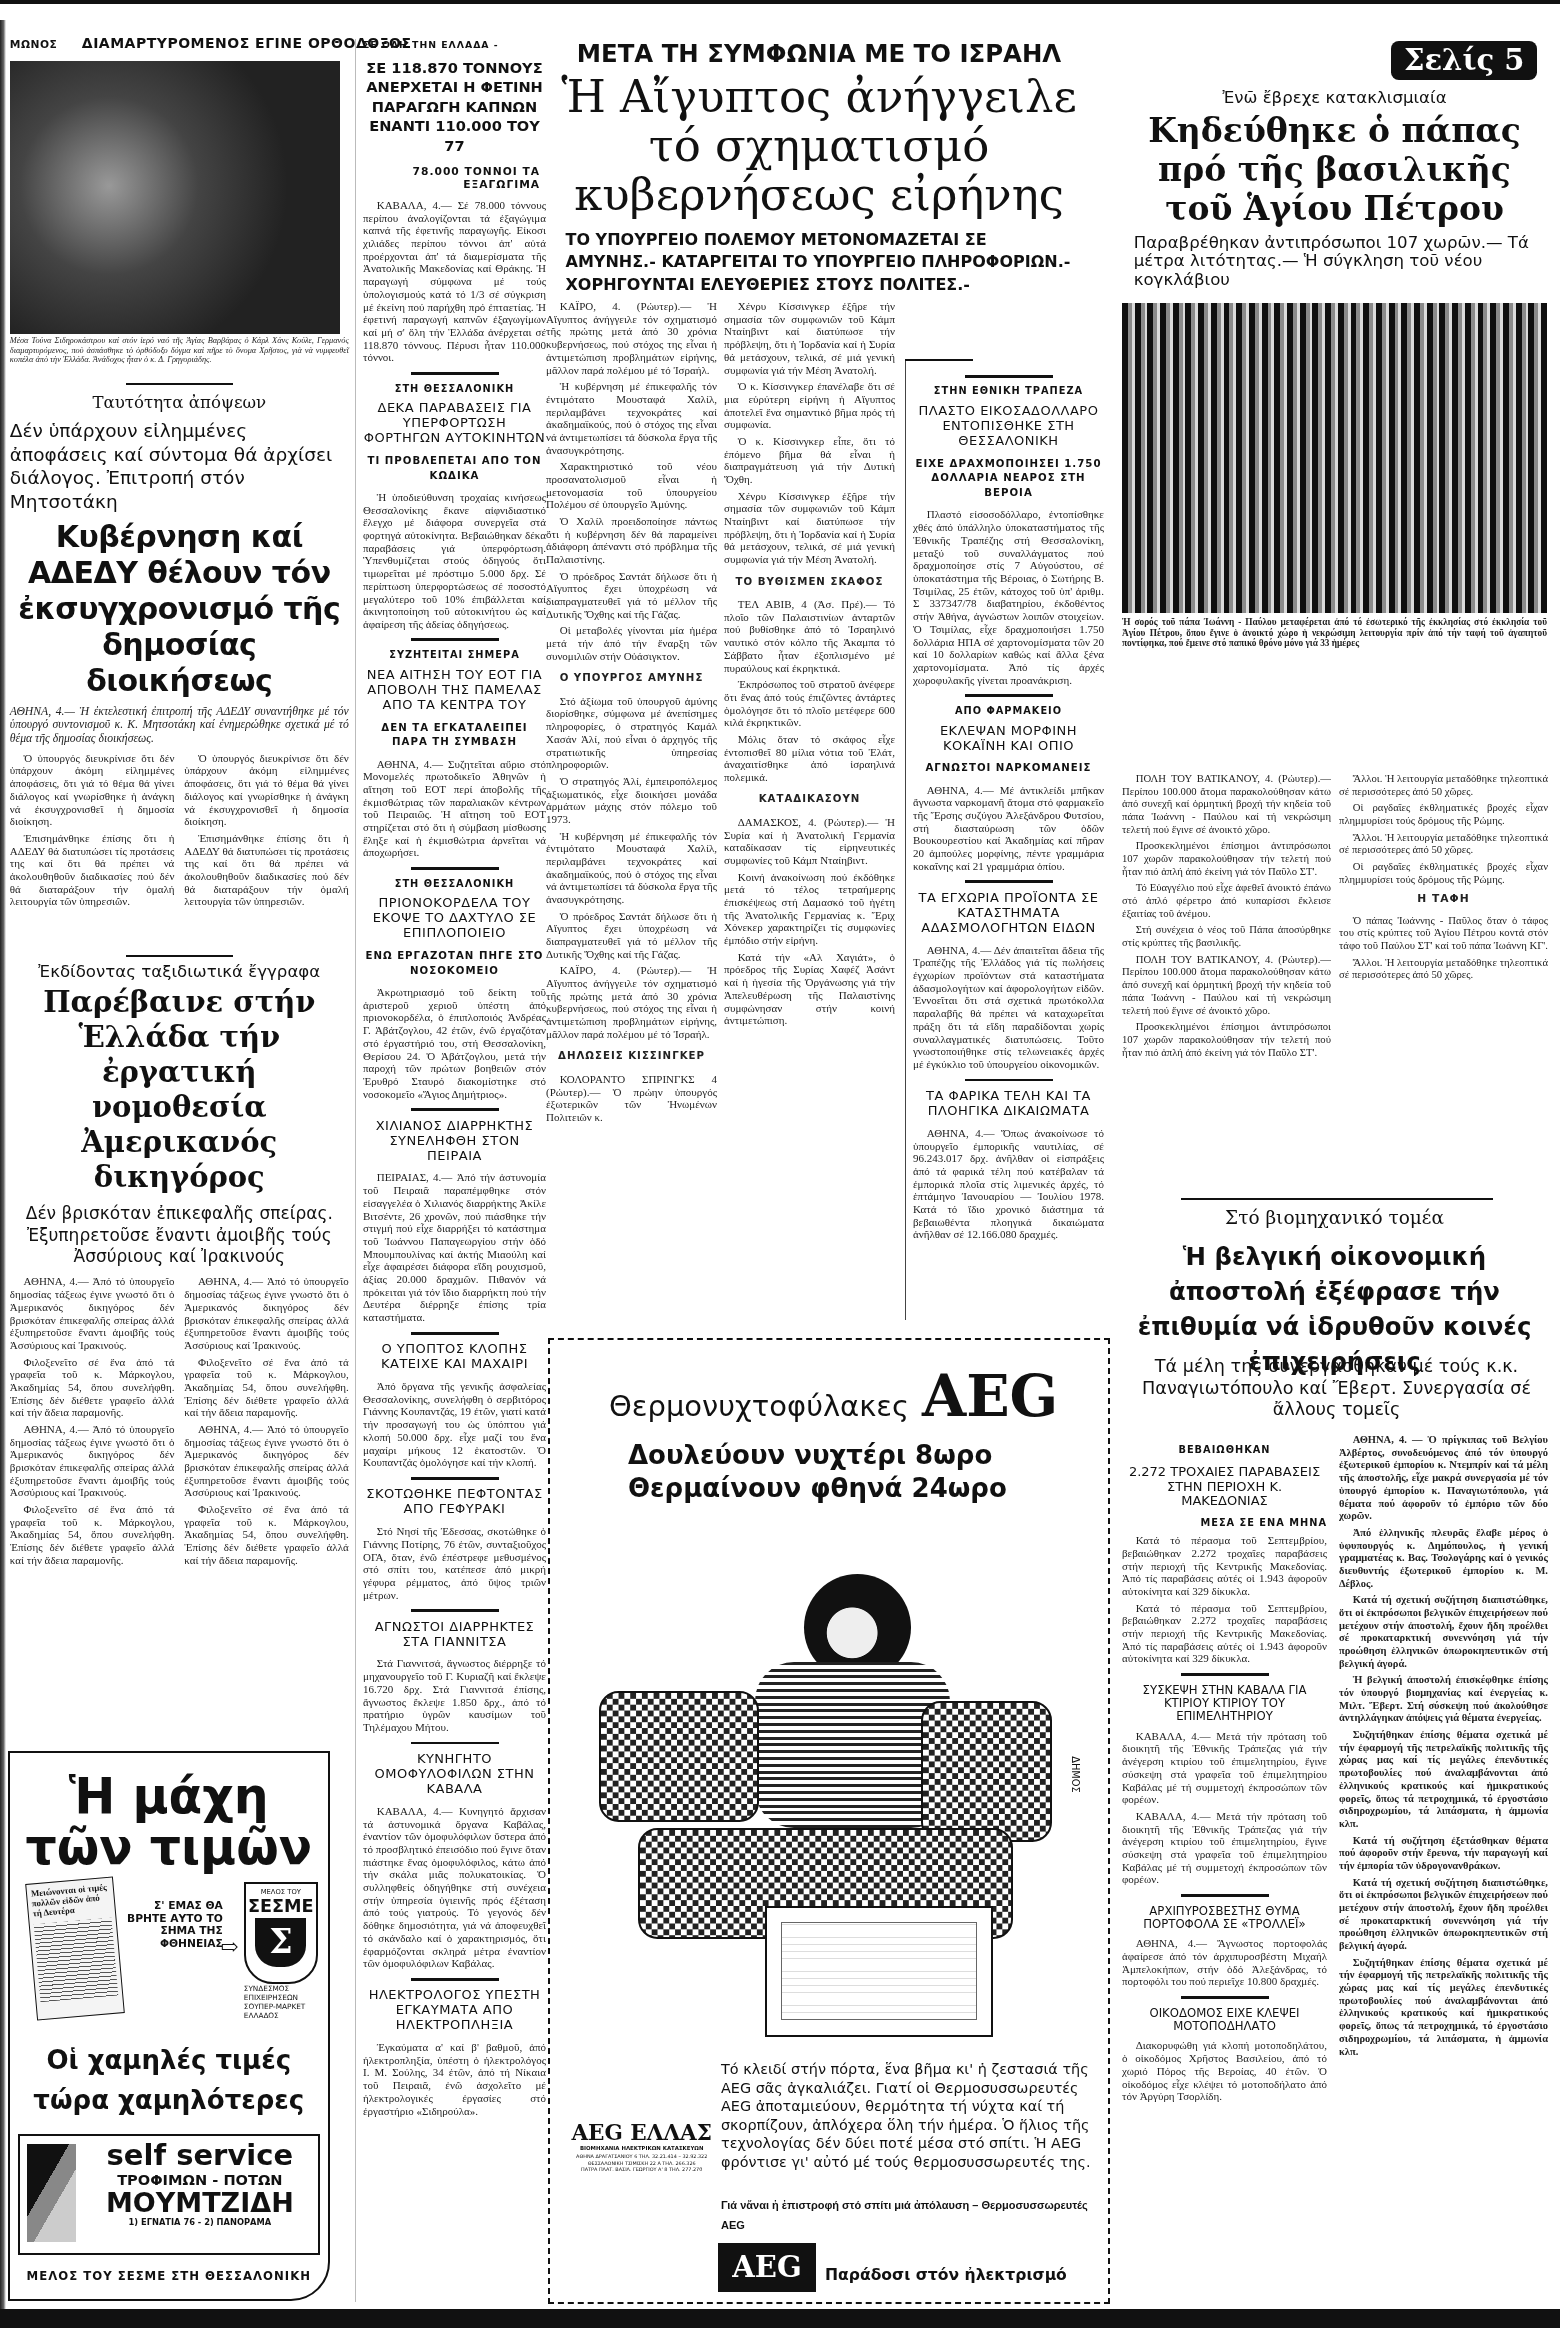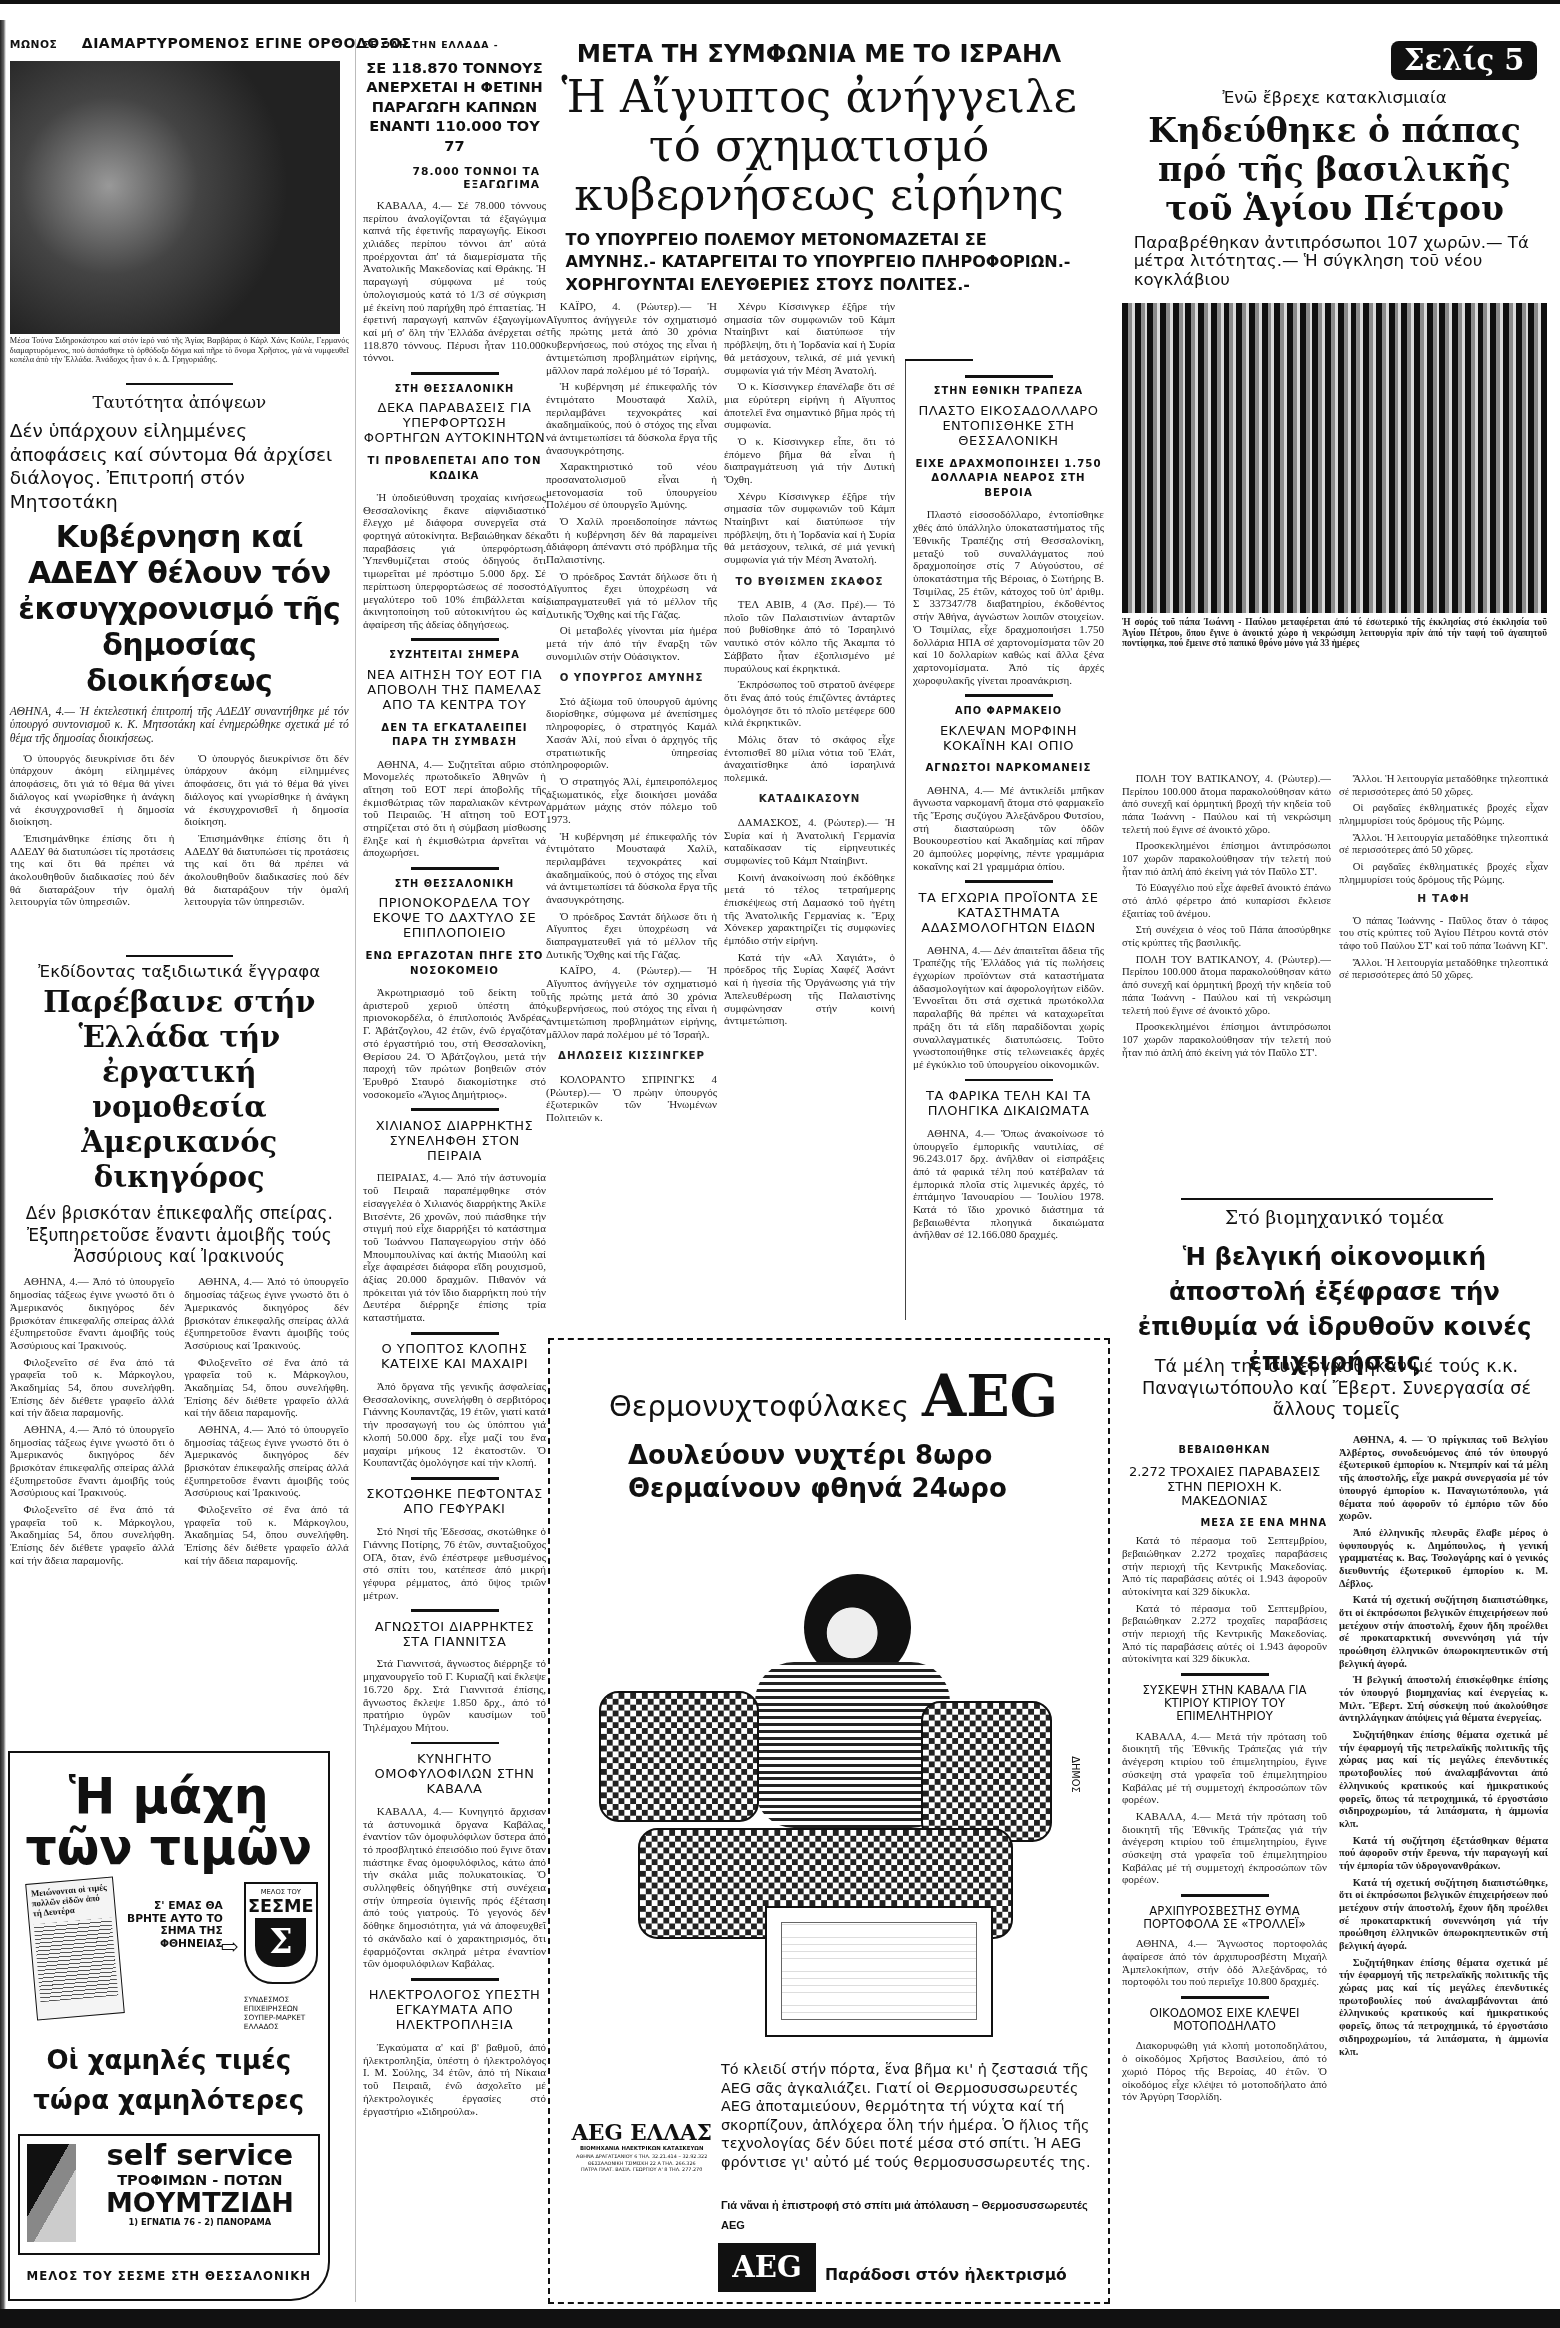--- a/index.html
+++ b/index.html
@@ -31,21 +31,21 @@
 
 <div class="col" style="left:9.8px;top:35px;width:339px;">
   <div style="font-family:'DejaVu Sans',sans-serif;font-weight:bold;font-size:14px;white-space:nowrap;letter-spacing:0.5px;">
     <span style="font-size:10.7px;">ΜΩΝΟΣ</span>
     <span style="display:inline-block;width:13.7px;"></span>
     <span>ΔΙΑΜΑΡΤΥΡΟΜΕΝΟΣ ΕΓΙΝΕ ΟΡΘΟΔΟΞΟΣ</span>
   </div>
   <div class="photo-dark" style="margin-top:9.8px;width:330px;height:312px;position:relative;">
     <div style="position:absolute;left:0;bottom:0;width:330px;height:39px;background:#fff;"></div>
   </div>
-  <div class="body" style="font-size:8.3px;line-height:9.8px;margin-top:-37px;position:relative;">Μέσα Τούνα Σιδηροκάστρου καί στόν ἱερό ναό τῆς Ἁγίας Βαρβάρας ὁ Κάρλ Χάνς Κούλε, Γερμανός διαμαρτυρόμενος, ποὺ ἀσπάσθηκε τὸ ὀρθόδοξο δόγμα καὶ πῆρε τὸ ὄνομα Χρῆστος, γιὰ νὰ νυμφευθεῖ κοπέλα ἀπὸ τὴν Ἑλλάδα. Ἀνάδοχος ἦταν ὁ κ. Δ. Γρηγοριάδης.</div>
+  <div class="body" style="font-size:8.3px;line-height:9.8px;margin-top:-37px;position:relative;font-style:italic;">Μέσα Τούνα Σιδηροκάστρου καί στόν ἱερό ναό τῆς Ἁγίας Βαρβάρας ὁ Κάρλ Χάνς Κούλε, Γερμανός διαμαρτυρόμενος, ποὺ ἀσπάσθηκε τὸ ὀρθόδοξο δόγμα καὶ πῆρε τὸ ὄνομα Χρῆστος, γιὰ νὰ νυμφευθεῖ κοπέλα ἀπὸ τὴν Ἑλλάδα. Ἀνάδοχος ἦταν ὁ κ. Δ. Γρηγοριάδης.</div>
 
   <div style="height:2px;width:107px;background:#111;margin:17.6px auto 7.8px;"></div>
   <div style="font-family:'DejaVu Serif',serif;font-size:16.6px;text-align:center;">Ταυτότητα ἀπόψεων</div>
   <div style="font-family:'DejaVu Sans',sans-serif;font-size:18.5px;line-height:23.4px;margin-top:7.8px;">Δέν ὑπάρχουν εἰλημμένες ἀποφάσεις καί σύντομα θά ἀρχίσει διάλογος. Ἐπιτροπή στόν Μητσοτάκη</div>
   <div style="font-family:'DejaVu Sans',sans-serif;font-weight:bold;font-size:30px;line-height:36px;text-align:center;letter-spacing:-0.5px;margin-top:5.9px;">Κυβέρνηση καί ΑΔΕΔΥ θέλουν τόν ἐκσυγχρονισμό τῆς δημοσίας διοικήσεως</div>
   <div class="body" style="font-style:italic;font-size:11.7px;line-height:13.7px;margin-top:5.9px;">ΑΘΗΝΑ, 4.— Ἡ ἐκτελεστική ἐπιτροπή τῆς ΑΔΕΔΥ συναντήθηκε μέ τόν ὑπουργό συντονισμοῦ κ. Κ. Μητσοτάκη καί ἐνημερώθηκε σχετικά μέ τό θέμα τῆς δημοσίας διοικήσεως.</div>
   <div class="body" style="column-count:2;column-gap:9.8px;margin-top:5.9px;height:195px;overflow:hidden;">
     <p>Ὁ ὑπουργός διευκρίνισε ὅτι δέν ὑπάρχουν ἀκόμη εἰλημμένες ἀποφάσεις, ὅτι γιά τό θέμα θά γίνει διάλογος καί γνωρίσθηκε ἡ ἀνάγκη νά ἐκσυγχρονισθεῖ ἡ δημοσία διοίκηση.</p>
     <p>Ἐπισημάνθηκε ἐπίσης ὅτι ἡ ΑΔΕΔΥ θά διατυπώσει τίς προτάσεις της καί ὅτι θά πρέπει νά ἀκολουθηθοῦν διαδικασίες πού δέν θά διαταράξουν τήν ὁμαλή λειτουργία τῶν ὑπηρεσιῶν.</p>
     <p>Ὁ ὑπουργός διευκρίνισε ὅτι δέν ὑπάρχουν ἀκόμη εἰλημμένες ἀποφάσεις, ὅτι γιά τό θέμα θά γίνει διάλογος καί γνωρίσθηκε ἡ ἀνάγκη νά ἐκσυγχρονισθεῖ ἡ δημοσία διοίκηση.</p>
@@ -75,21 +75,21 @@
       <div style="font-weight:bold;">Μειώνονται οἱ τιμές πολλῶν εἰδῶν ἀπό τή Δευτέρα</div>
       <div style="margin-top:5.9px;height:78px;background:repeating-linear-gradient(0deg,#555 0 1px,transparent 1px 3.9px);"></div>
     </div>
     <div style="position:absolute;left:117px;top:19.5px;width:96px;font-family:'DejaVu Sans',sans-serif;font-weight:bold;font-size:10.7px;line-height:12.7px;text-align:right;">Σ' ΕΜΑΣ ΘΑ ΒΡΗΤΕ ΑΥΤΟ ΤΟ ΣΗΜΑ ΤΗΣ ΦΘΗΝΕΙΑΣ</div>
     <div style="position:absolute;left:211px;top:54px;font-size:21.5px;">⇨</div>
     <div style="position:absolute;left:234px;top:2px;width:70px;height:98px;border:2px solid #111;border-radius:0 0 29px 29px;text-align:center;">
       <div style="font-size:6.8px;font-family:'DejaVu Sans',sans-serif;margin-top:3.9px;">ΜΕΛΟΣ ΤΟΥ</div>
       <div style="font-size:17.6px;font-family:'DejaVu Sans',sans-serif;font-weight:bold;">ΣΕΣΜΕ</div>
       <div style="margin:2px auto 0;width:51px;height:49px;background:#111;color:#fff;border-radius:0 0 21.5px 21.5px;font-size:33px;line-height:47px;font-weight:bold;">Σ</div>
     </div>
-    <div style="position:absolute;left:234px;top:105px;width:82px;font-family:'DejaVu Sans',sans-serif;font-size:7.3px;line-height:8.8px;margin-top:11px;">ΣΥΝΔΕΣΜΟΣ ΕΠΙΧΕΙΡΗΣΕΩΝ ΣΟΥΠΕΡ-ΜΑΡΚΕΤ ΕΛΛΑΔΟΣ</div>
+    <div style="position:absolute;left:234px;top:105px;width:82px;font-family:'DejaVu Sans',sans-serif;font-size:7.3px;line-height:8.8px;">ΣΥΝΔΕΣΜΟΣ ΕΠΙΧΕΙΡΗΣΕΩΝ ΣΟΥΠΕΡ-ΜΑΡΚΕΤ ΕΛΛΑΔΟΣ</div>
   </div>
   <div style="font-family:'DejaVu Sans',sans-serif;font-weight:bold;font-size:26px;line-height:40px;text-align:center;margin-top:3.9px;">Οἱ χαμηλές τιμές τώρα χαμηλότερες</div>
   <div style="margin:13.7px 7.8px 0;border:2px solid #111;height:117px;position:relative;">
     <div style="position:absolute;left:7.8px;top:7.8px;width:49px;height:98px;background:linear-gradient(120deg,#111 0 40%,#888 40% 60%,#ccc 60%);"></div>
     <div style="position:absolute;left:68px;top:3.9px;right:5.9px;text-align:center;font-family:'DejaVu Sans',sans-serif;font-weight:bold;">
       <div style="font-size:29px;line-height:31px;">self service</div>
       <div style="font-size:14.6px;line-height:17.6px;">ΤΡΟΦΙΜΩΝ - ΠΟΤΩΝ</div>
       <div style="font-size:27px;line-height:29px;">ΜΟΥΜΤΖΙΔΗ</div>
       <div style="font-size:8.3px;line-height:11.7px;">1) ΕΓΝΑΤΙΑ 76 - 2) ΠΑΝΟΡΑΜΑ</div>
     </div>

